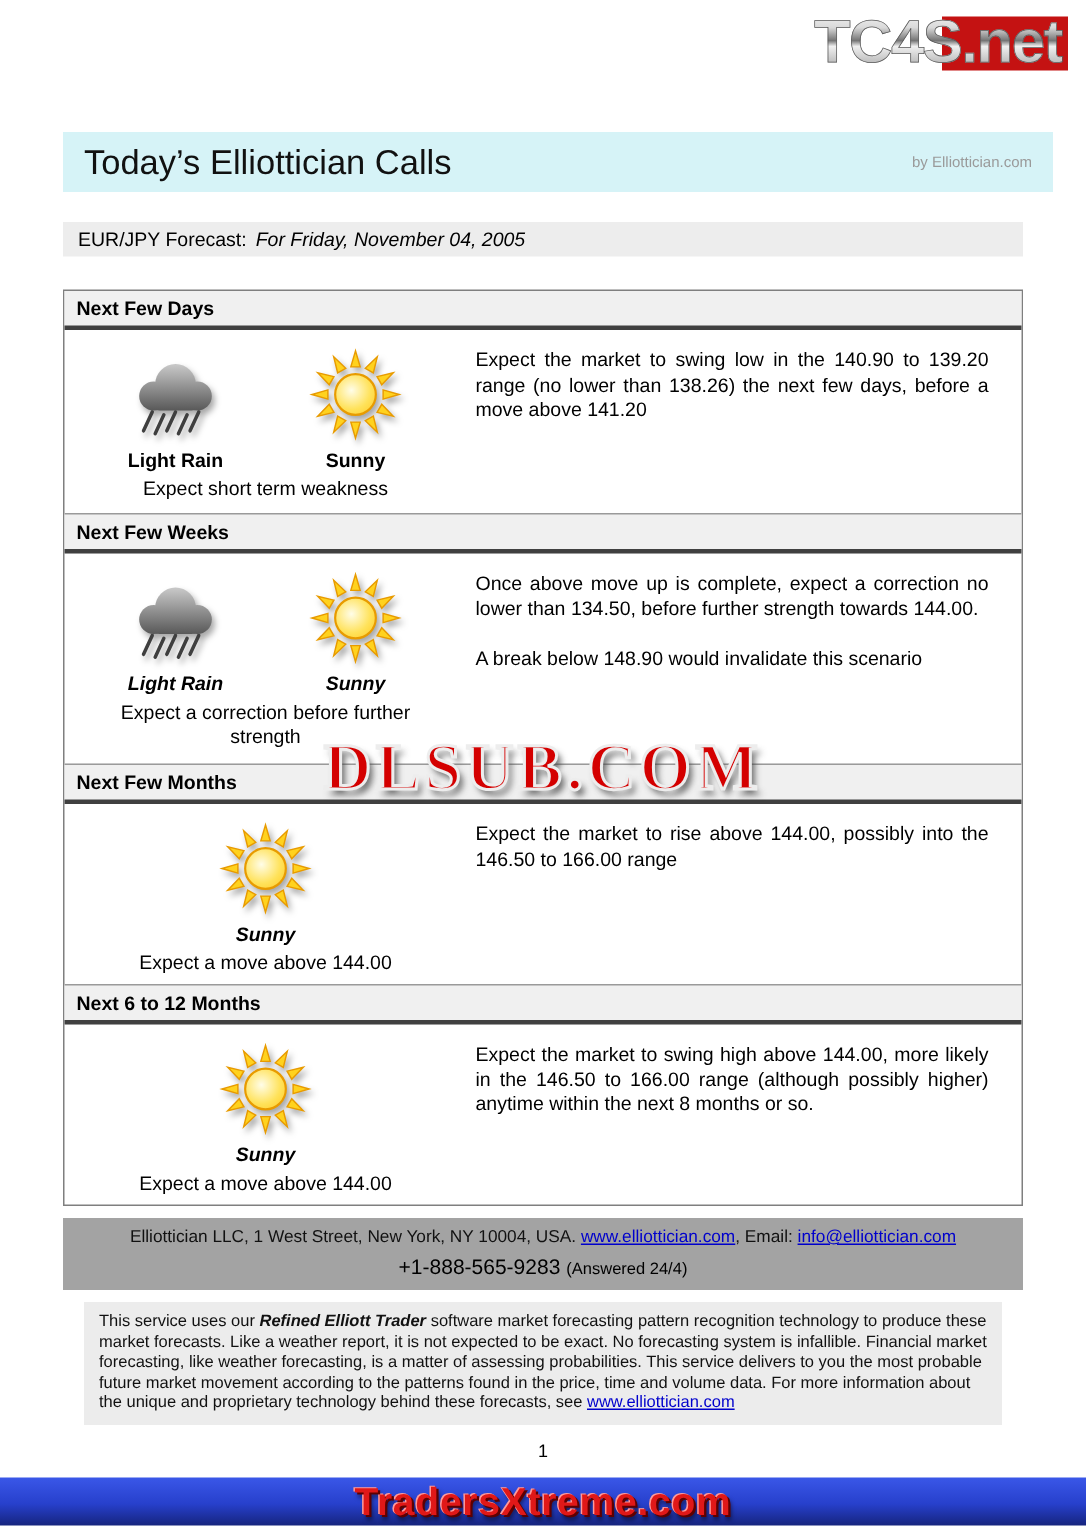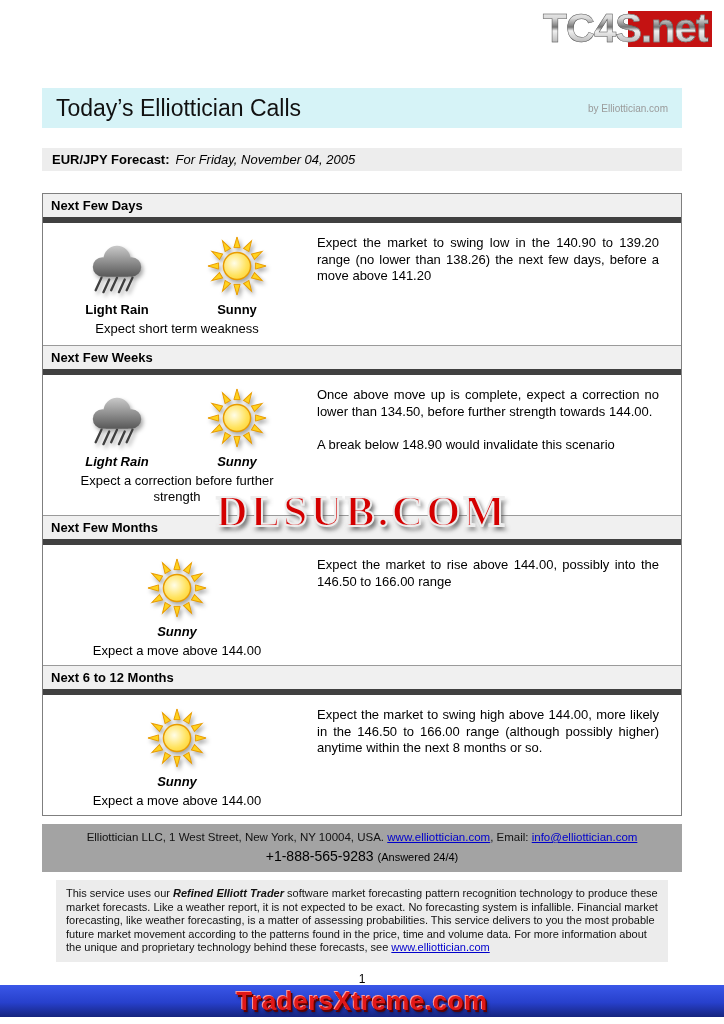--- a/index.html
+++ b/index.html
@@ -9,34 +9,34 @@
 
   
   .logo-wrap { position:absolute; top:4px; right:16px; height:50px; z-index:5; }
   .logo-red { position:absolute; top:7px; right:-4px; width:84px; height:36px; background:#c41212; }
   .logo-text { position:relative; font-weight:bold; font-size:40px; line-height:48px; letter-spacing:-1px;
     background:linear-gradient(180deg,#ffffff 0%,#d9d9d9 30%,#757575 48%,#f0f0f0 56%,#8d8d8d 100%);
     -webkit-background-clip:text; background-clip:text; color:transparent; -webkit-text-fill-color:transparent;
     -webkit-text-stroke:0.5px #5a5a5a; }
 
   
-  .title-banner { margin:88px 42px 0 42px; height:40px; background:#d6f3f7; display:flex; align-items:center;
+  .title-banner { margin:88px 22px 0 42px; height:40px; background:#d6f3f7; display:flex; align-items:center;
     justify-content:space-between; padding:0 14px; }
   .doc-title { font-size:23px; color:#111; }
   .byline { font-size:10px; color:#9a9a9a; }
 
   
   .forecast-bar { margin:20px 42px 0 42px; background:#ededed; padding:4px 10px; font-size:13px; }
-  .forecast-label { font-weight:bold; }
+  .forecast-label { font-weight:normal; }
   .forecast-date { font-style:italic; margin-left:6px; }
 
   
   .sections { margin:22px 42px 0 42px; border:1px solid #7f7f7f; background:#fff; }
   .sec-header { background:#f0f0f0; padding:4px 8px; font-weight:bold; font-size:13px;
-    border-bottom:6px solid #404040; }
+    border-bottom:3px solid #404040; }
   .section + .section .sec-header { border-top:1px solid #9a9a9a; }
   .sec-body { display:flex; padding:8px 8px 6px 0; }
   .left-col { width:268px; display:flex; flex-direction:column; align-items:center; flex-shrink:0; padding-top:4px; }
   .icons-row { display:flex; gap:28px; justify-content:center; }
   .icon-unit { display:flex; flex-direction:column; align-items:center; width:92px; }
   .wicon { filter:drop-shadow(2px 3px 2px rgba(0,0,0,0.35)); }
   .icon-label { font-weight:bold; font-size:13px; margin-top:5px; }
   .italic-labels .icon-label { font-style:italic; }
   .caption { font-size:13px; margin-top:4px; text-align:center; max-width:235px; line-height:16px; }
   .right-col { flex:1; padding:4px 14px 0 6px; font-size:13px; line-height:16.5px; text-align:justify; }

